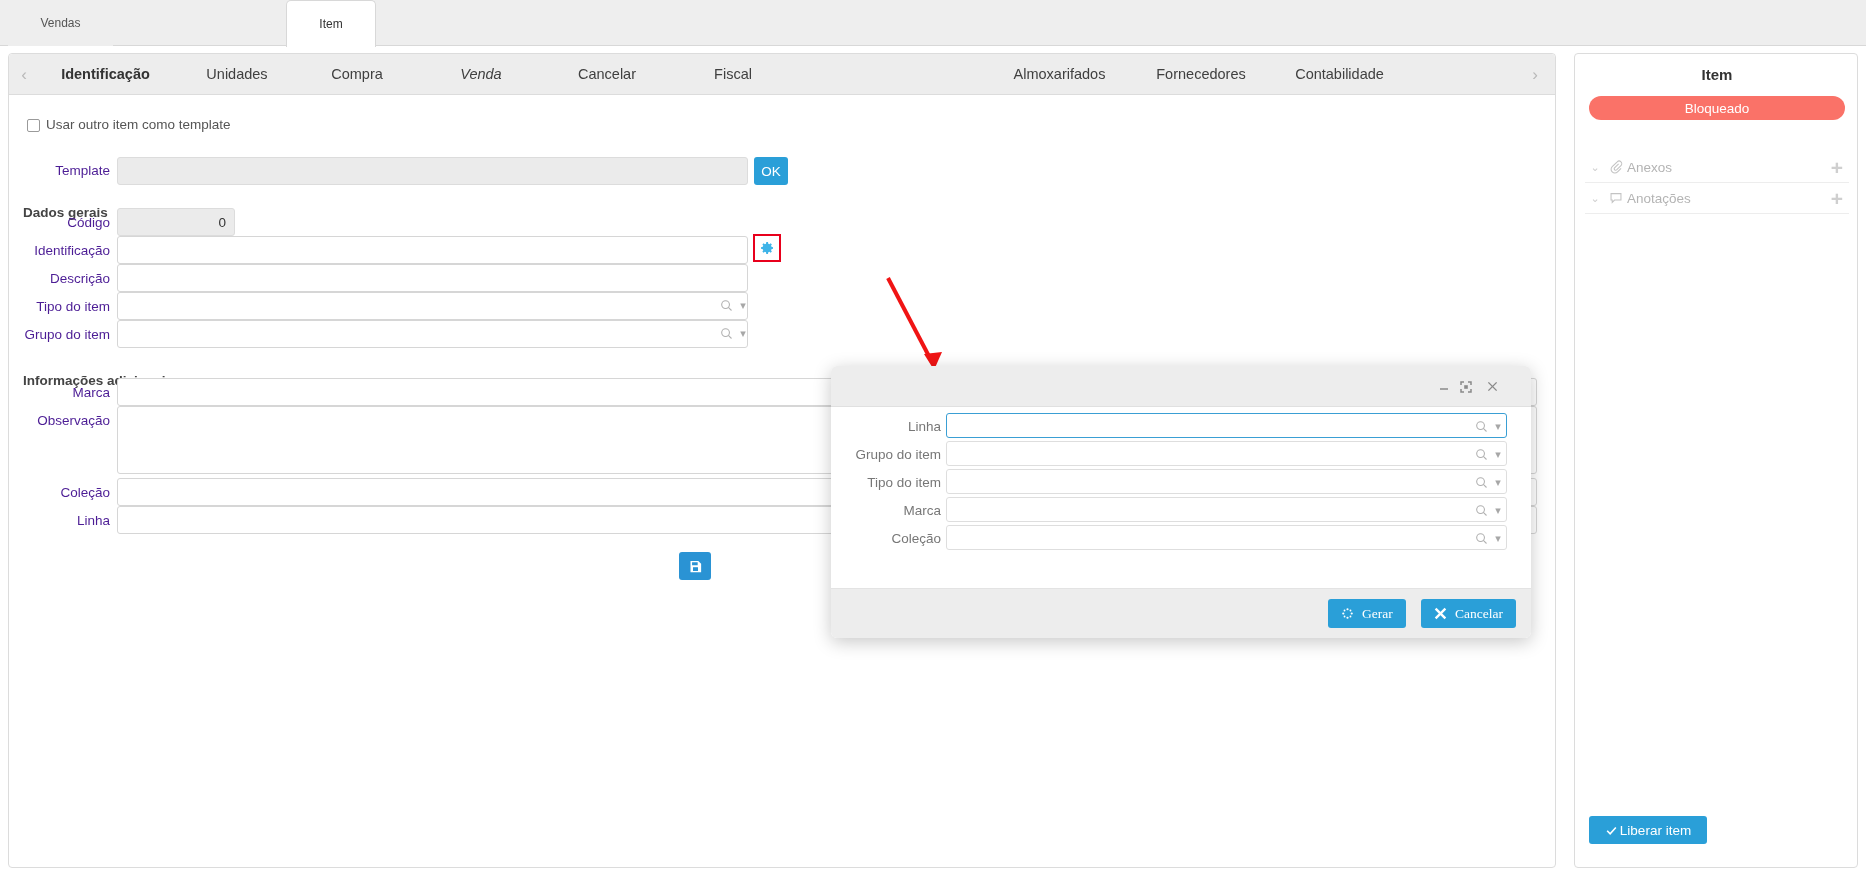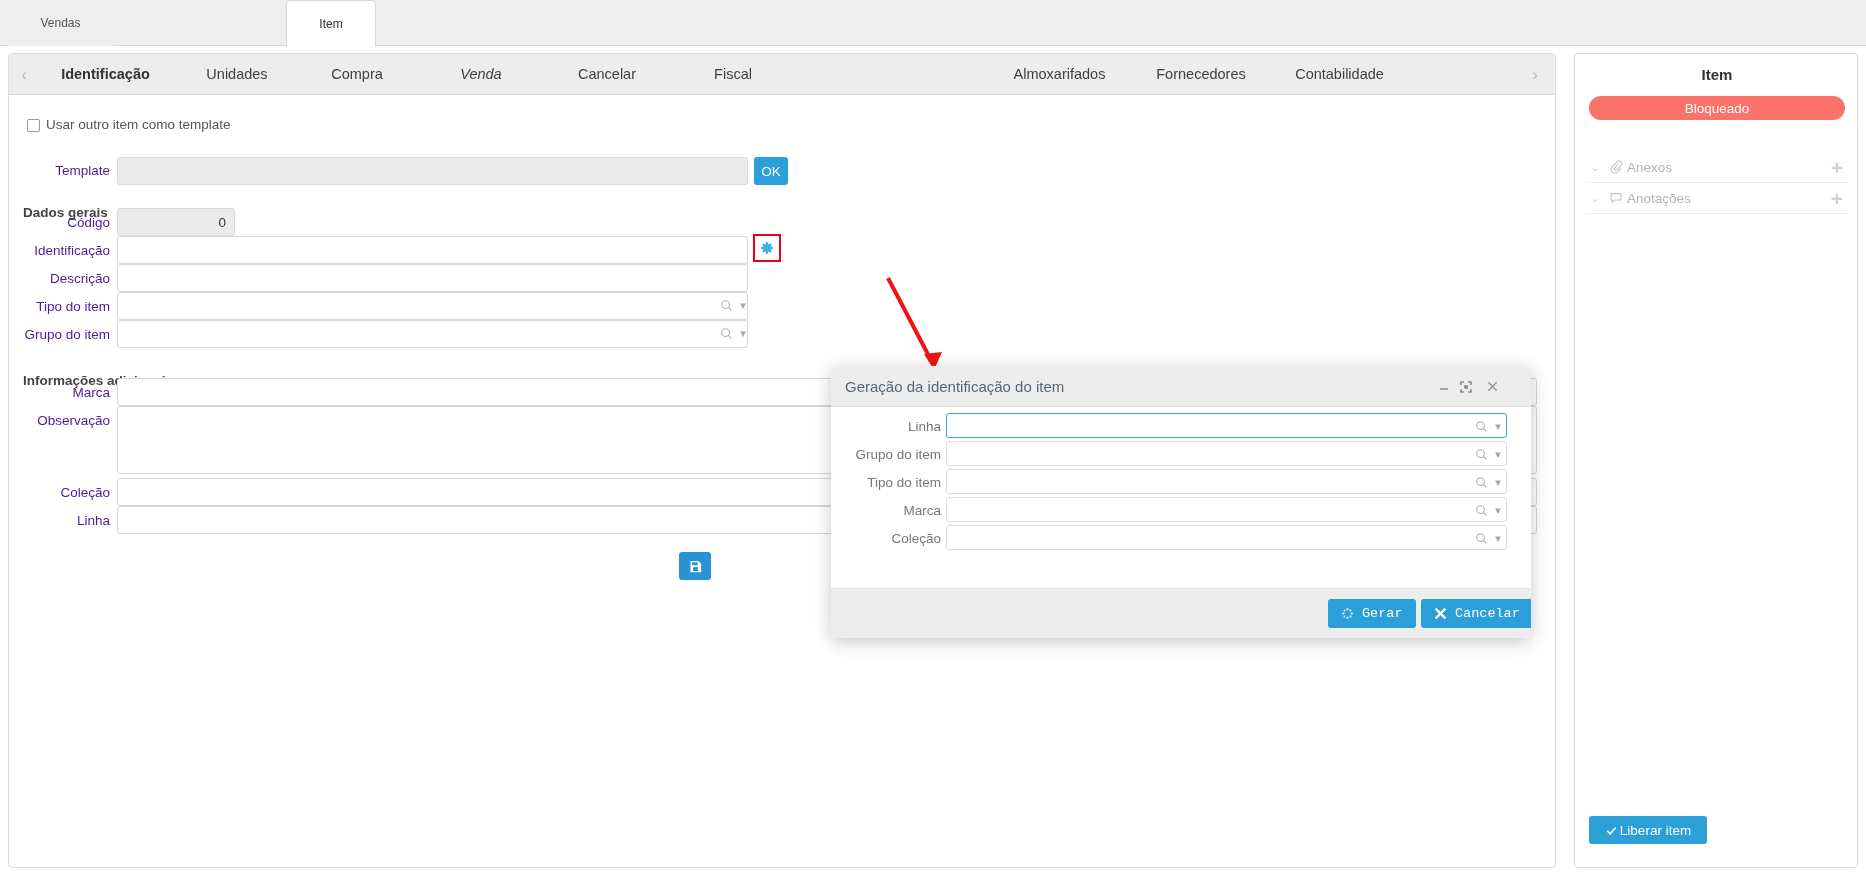--- a/index.html
+++ b/index.html
@@ -174,21 +174,21 @@
     border:1px solid #dedede; border-radius:3px; background:#fff;
   }
   .minput.focused { border:1px solid #3a9fd4; }
   .mfoot {
     position:absolute; left:0; top:222px; width:700px; height:50px;
     background:#ededed; border-top:1px solid #e3e3e3;
   }
   .mbtn {
     position:absolute; top:10px; height:29px;
     background:#2a9fd8; color:#fff; border:none; border-radius:3px;
-    font-size:13.5px; font-family:Liberation Mono, monospace;
+    font-size:13.5px; font-family:Liberation Serif, serif;
     display:flex; align-items:center; justify-content:center; gap:8px;
     cursor:pointer; padding:0 13px;
   }
 </style>
 </head>
 <body>
 
 <div class="app">
 
   <div class="topbar">
@@ -283,21 +283,20 @@
   </div>
 
   <svg class="arrowsvg" style="left:880px; top:270px;" width="80" height="110" viewBox="0 0 80 110">
     <line x1="8" y1="8" x2="52" y2="92" stroke="#f01414" stroke-width="4"></line>
     <polygon points="54,100 44,84 62,82" fill="#f01414"></polygon>
   </svg>
 
   <div class="modal">
 
     <div class="mhead">
-      <div class="mtitle">Geração da identificação do item</div>
       <div class="mctl" style="left:600px;">
         <svg width="12" height="12" viewBox="0 0 12 12">
             <line x1="2" y1="8" x2="10" y2="8" stroke="#8a8a8a" stroke-width="1.6"></line>
           </svg>
       </div>
       <div class="mctl" style="left:622px;">
         <svg width="12" height="12" viewBox="0 0 12 12">
           <path d="M1 4V1h3M11 4V1H8M1 8v3h3M11 8v3H8" fill="none" stroke="#8a8a8a" stroke-width="1.5"></path>
           <rect x="4.2" y="4.2" width="3.6" height="3.6" fill="#8a8a8a"></rect>
         </svg>

